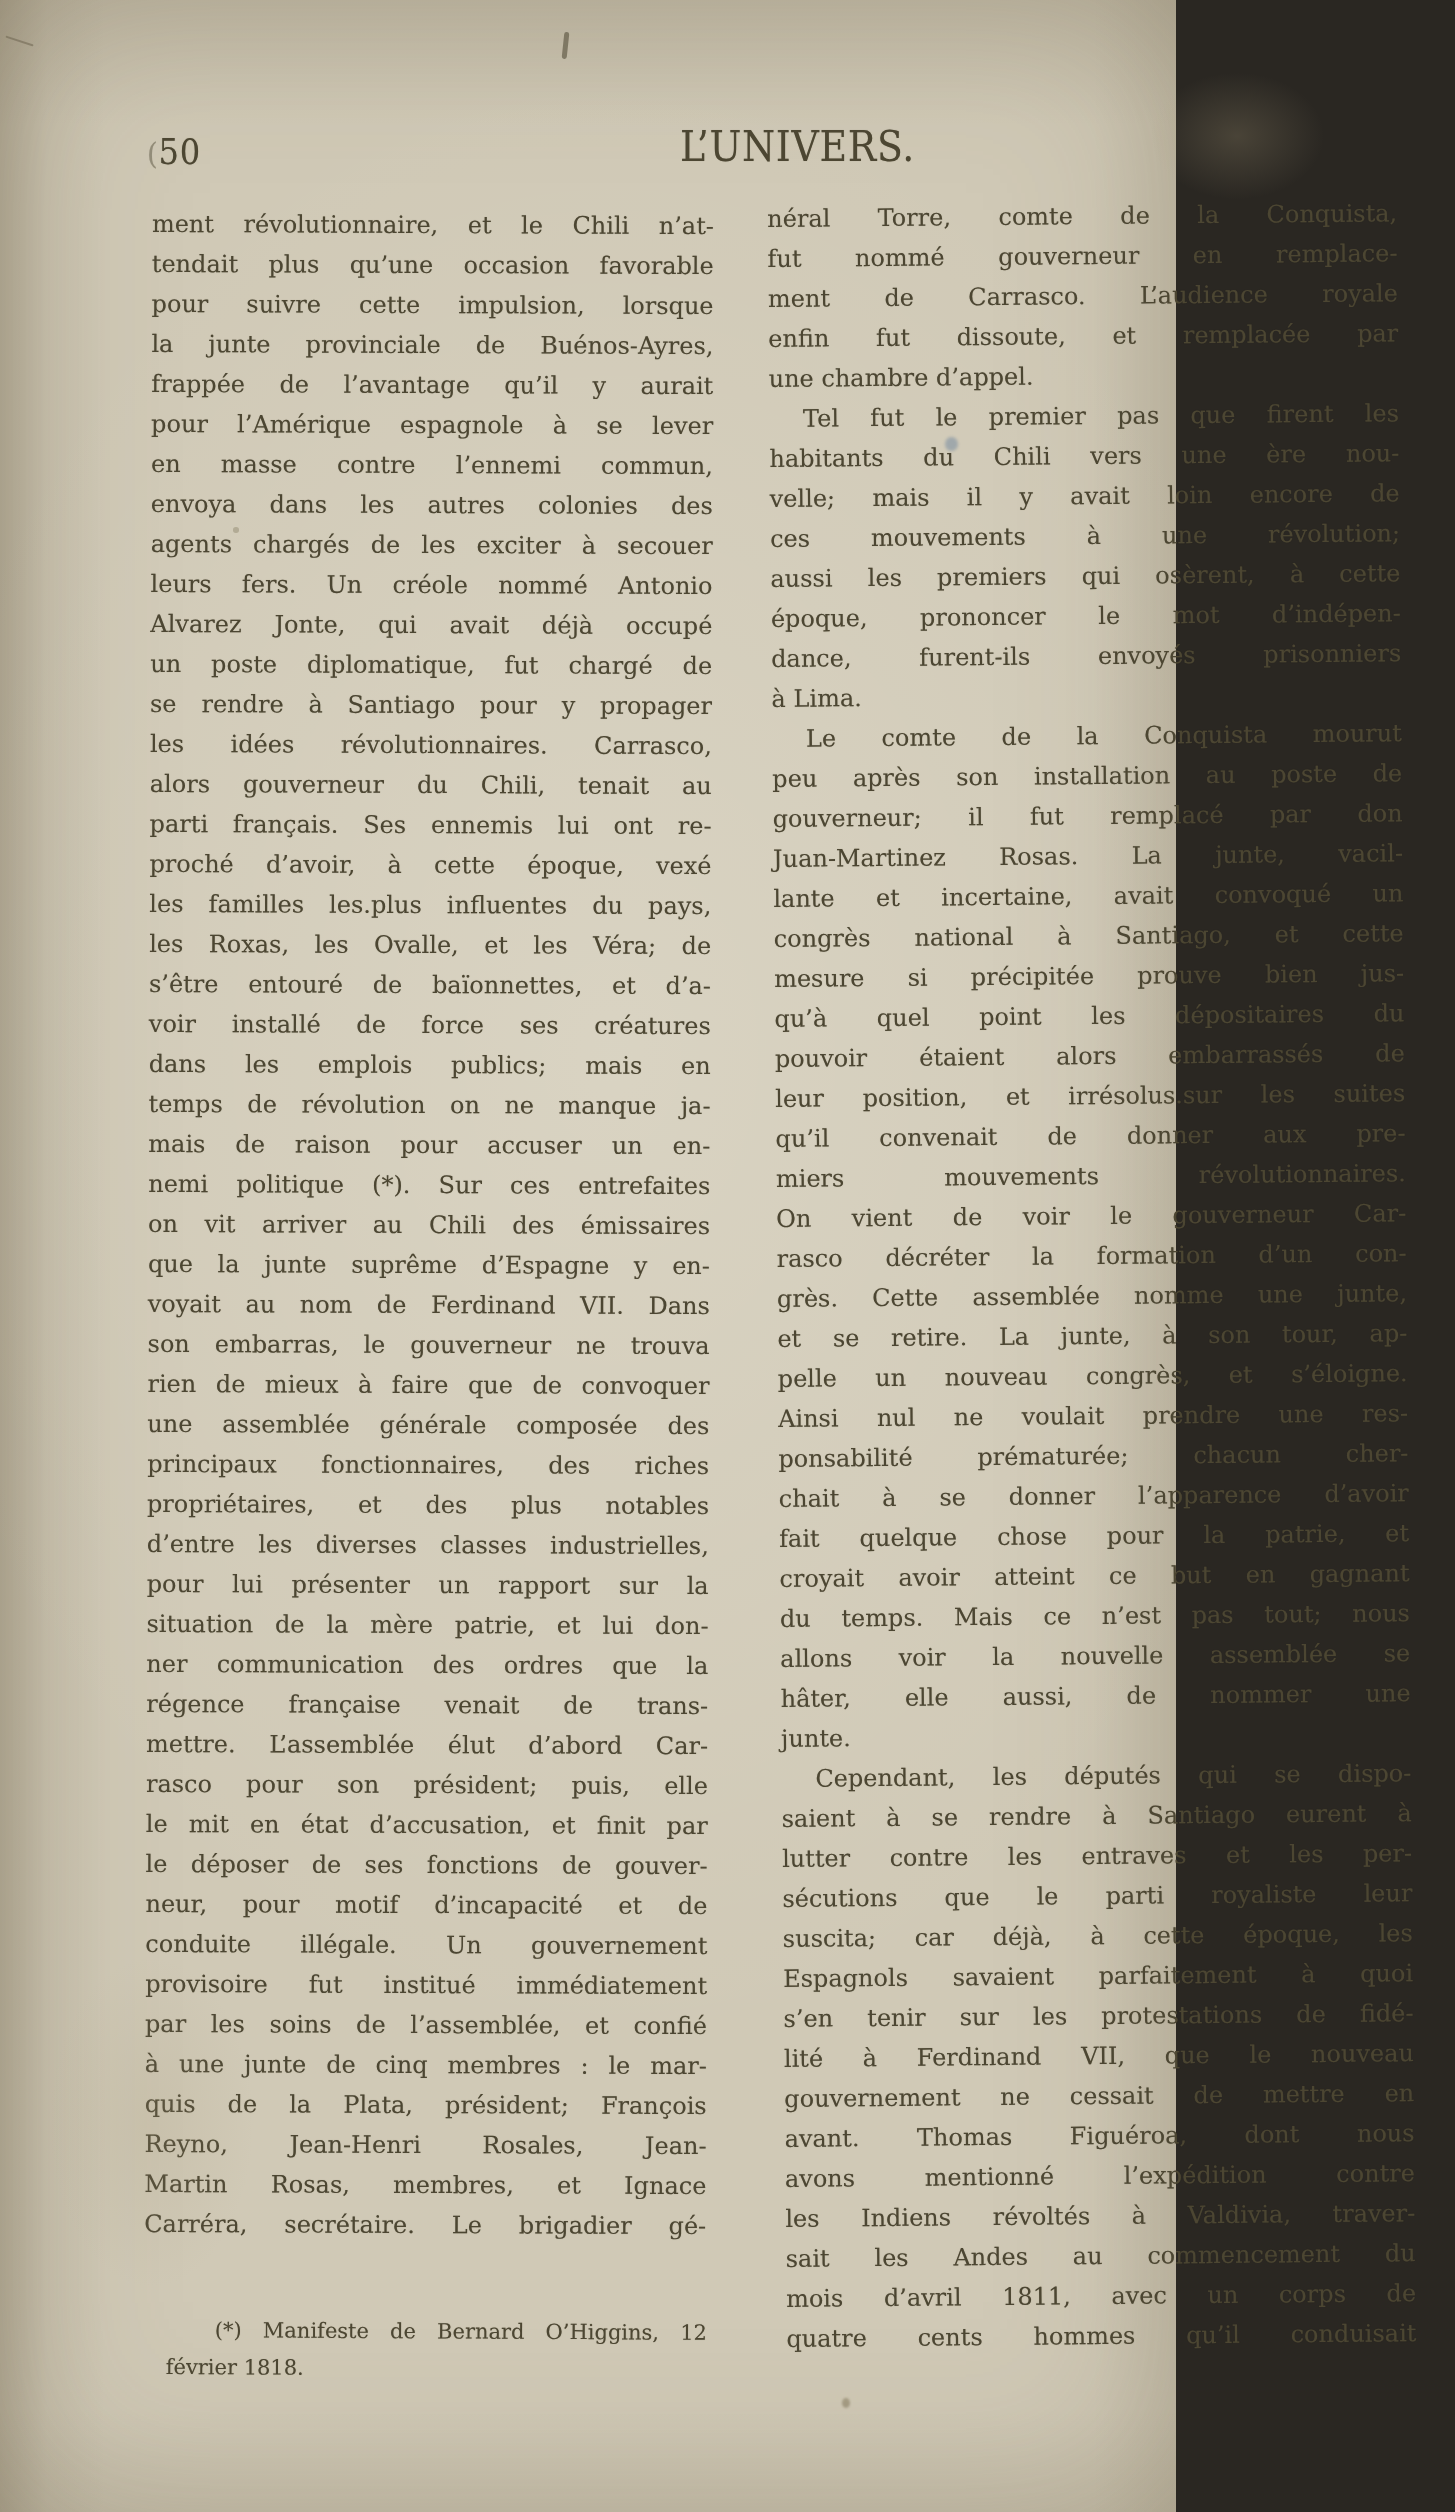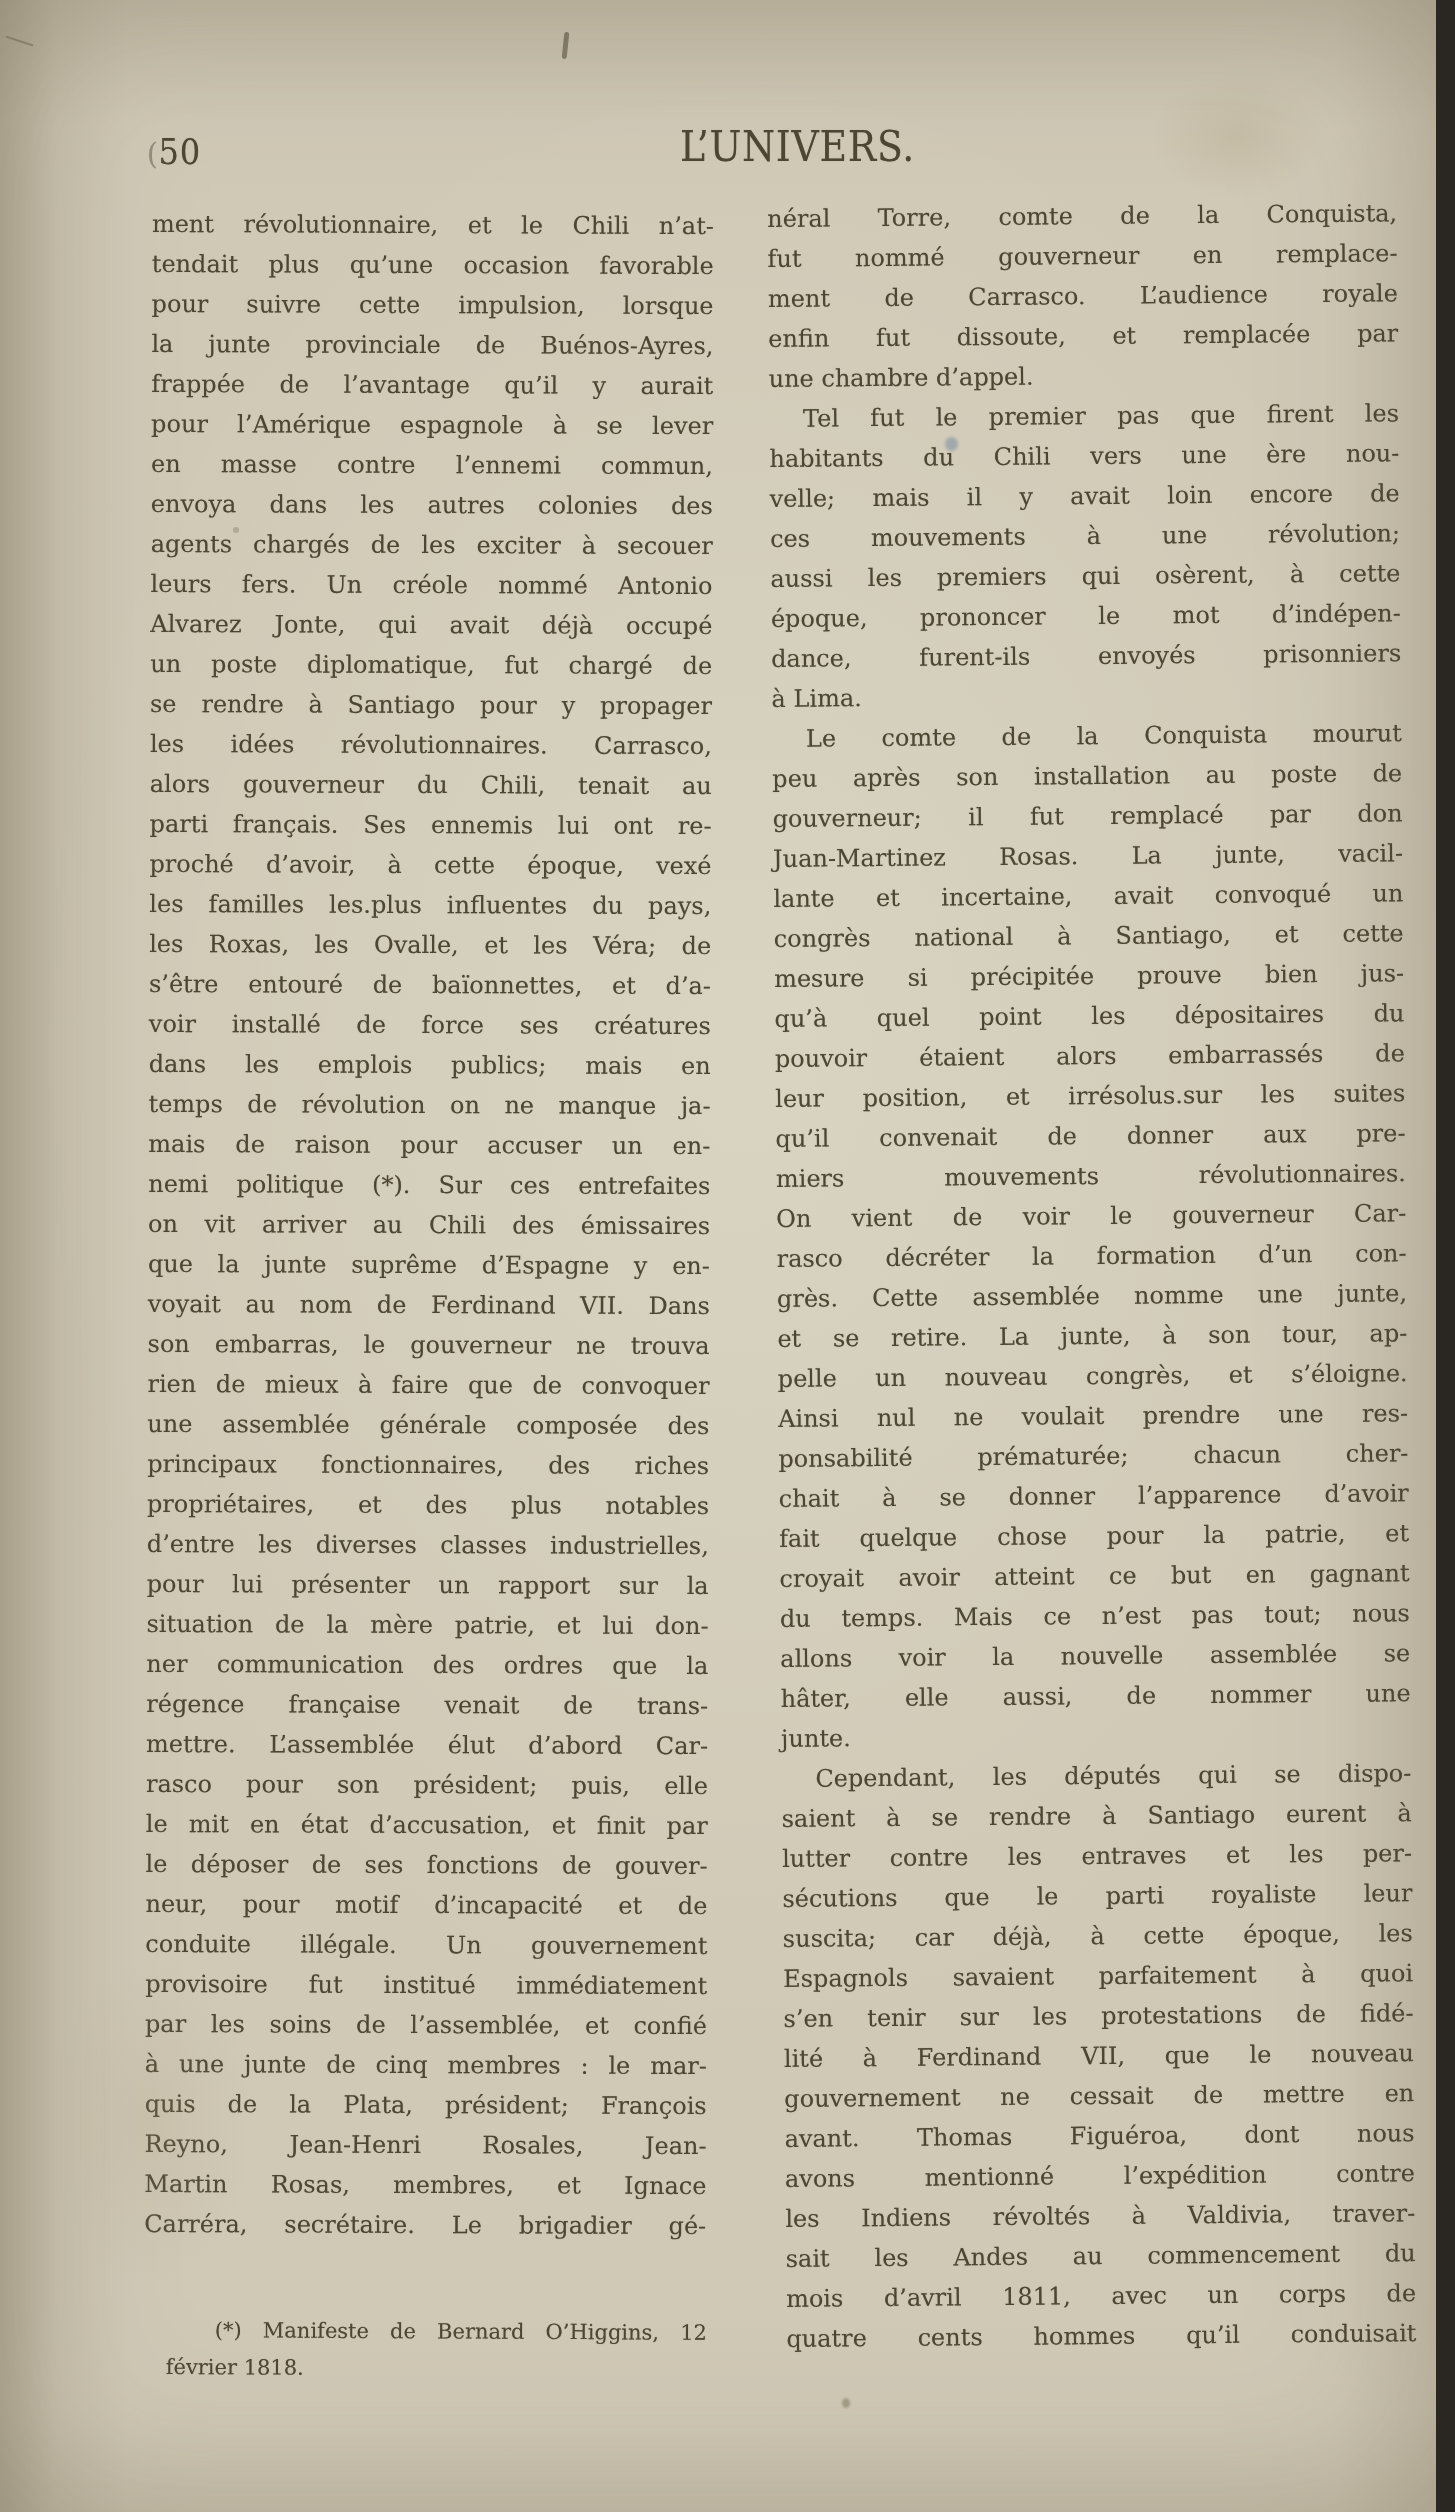--- a/index.html
+++ b/index.html
@@ -4,21 +4,21 @@
 <style>
   html, body { margin: 0; padding: 0; }
   body {
     width: 1456px; height: 2512px;
     overflow: hidden;
     font-family: "DejaVu Serif", "Liberation Serif", serif;
     background: #2a2722;
   }
   .page {
     position: relative;
-    width: 1436px; height: 2512px;
+    width: 1176px; height: 2512px;
     background:
       radial-gradient(ellipse 1037px 1436px at 52% 42%, rgba(255,253,244,0.20), rgba(255,253,244,0) 70%),
       linear-gradient(90deg, rgba(118,106,82,0.30) 0%, rgba(118,106,82,0.08) 4%, rgba(118,106,82,0) 9%, rgba(118,106,82,0) 93%, rgba(118,106,82,0.10) 100%),
       linear-gradient(180deg, rgba(118,106,82,0.14) 0%, rgba(118,106,82,0) 5%, rgba(118,106,82,0) 96%, rgba(140,128,102,0.10) 100%),
       #d0c9b6;
     box-shadow: inset 0 0 176px rgba(96,86,62,0.28);
     color: #4a4431;
   }
   
   .ink { color: #4c4632; text-shadow: 0 0 0.8px rgba(76,70,50,0.4); }

